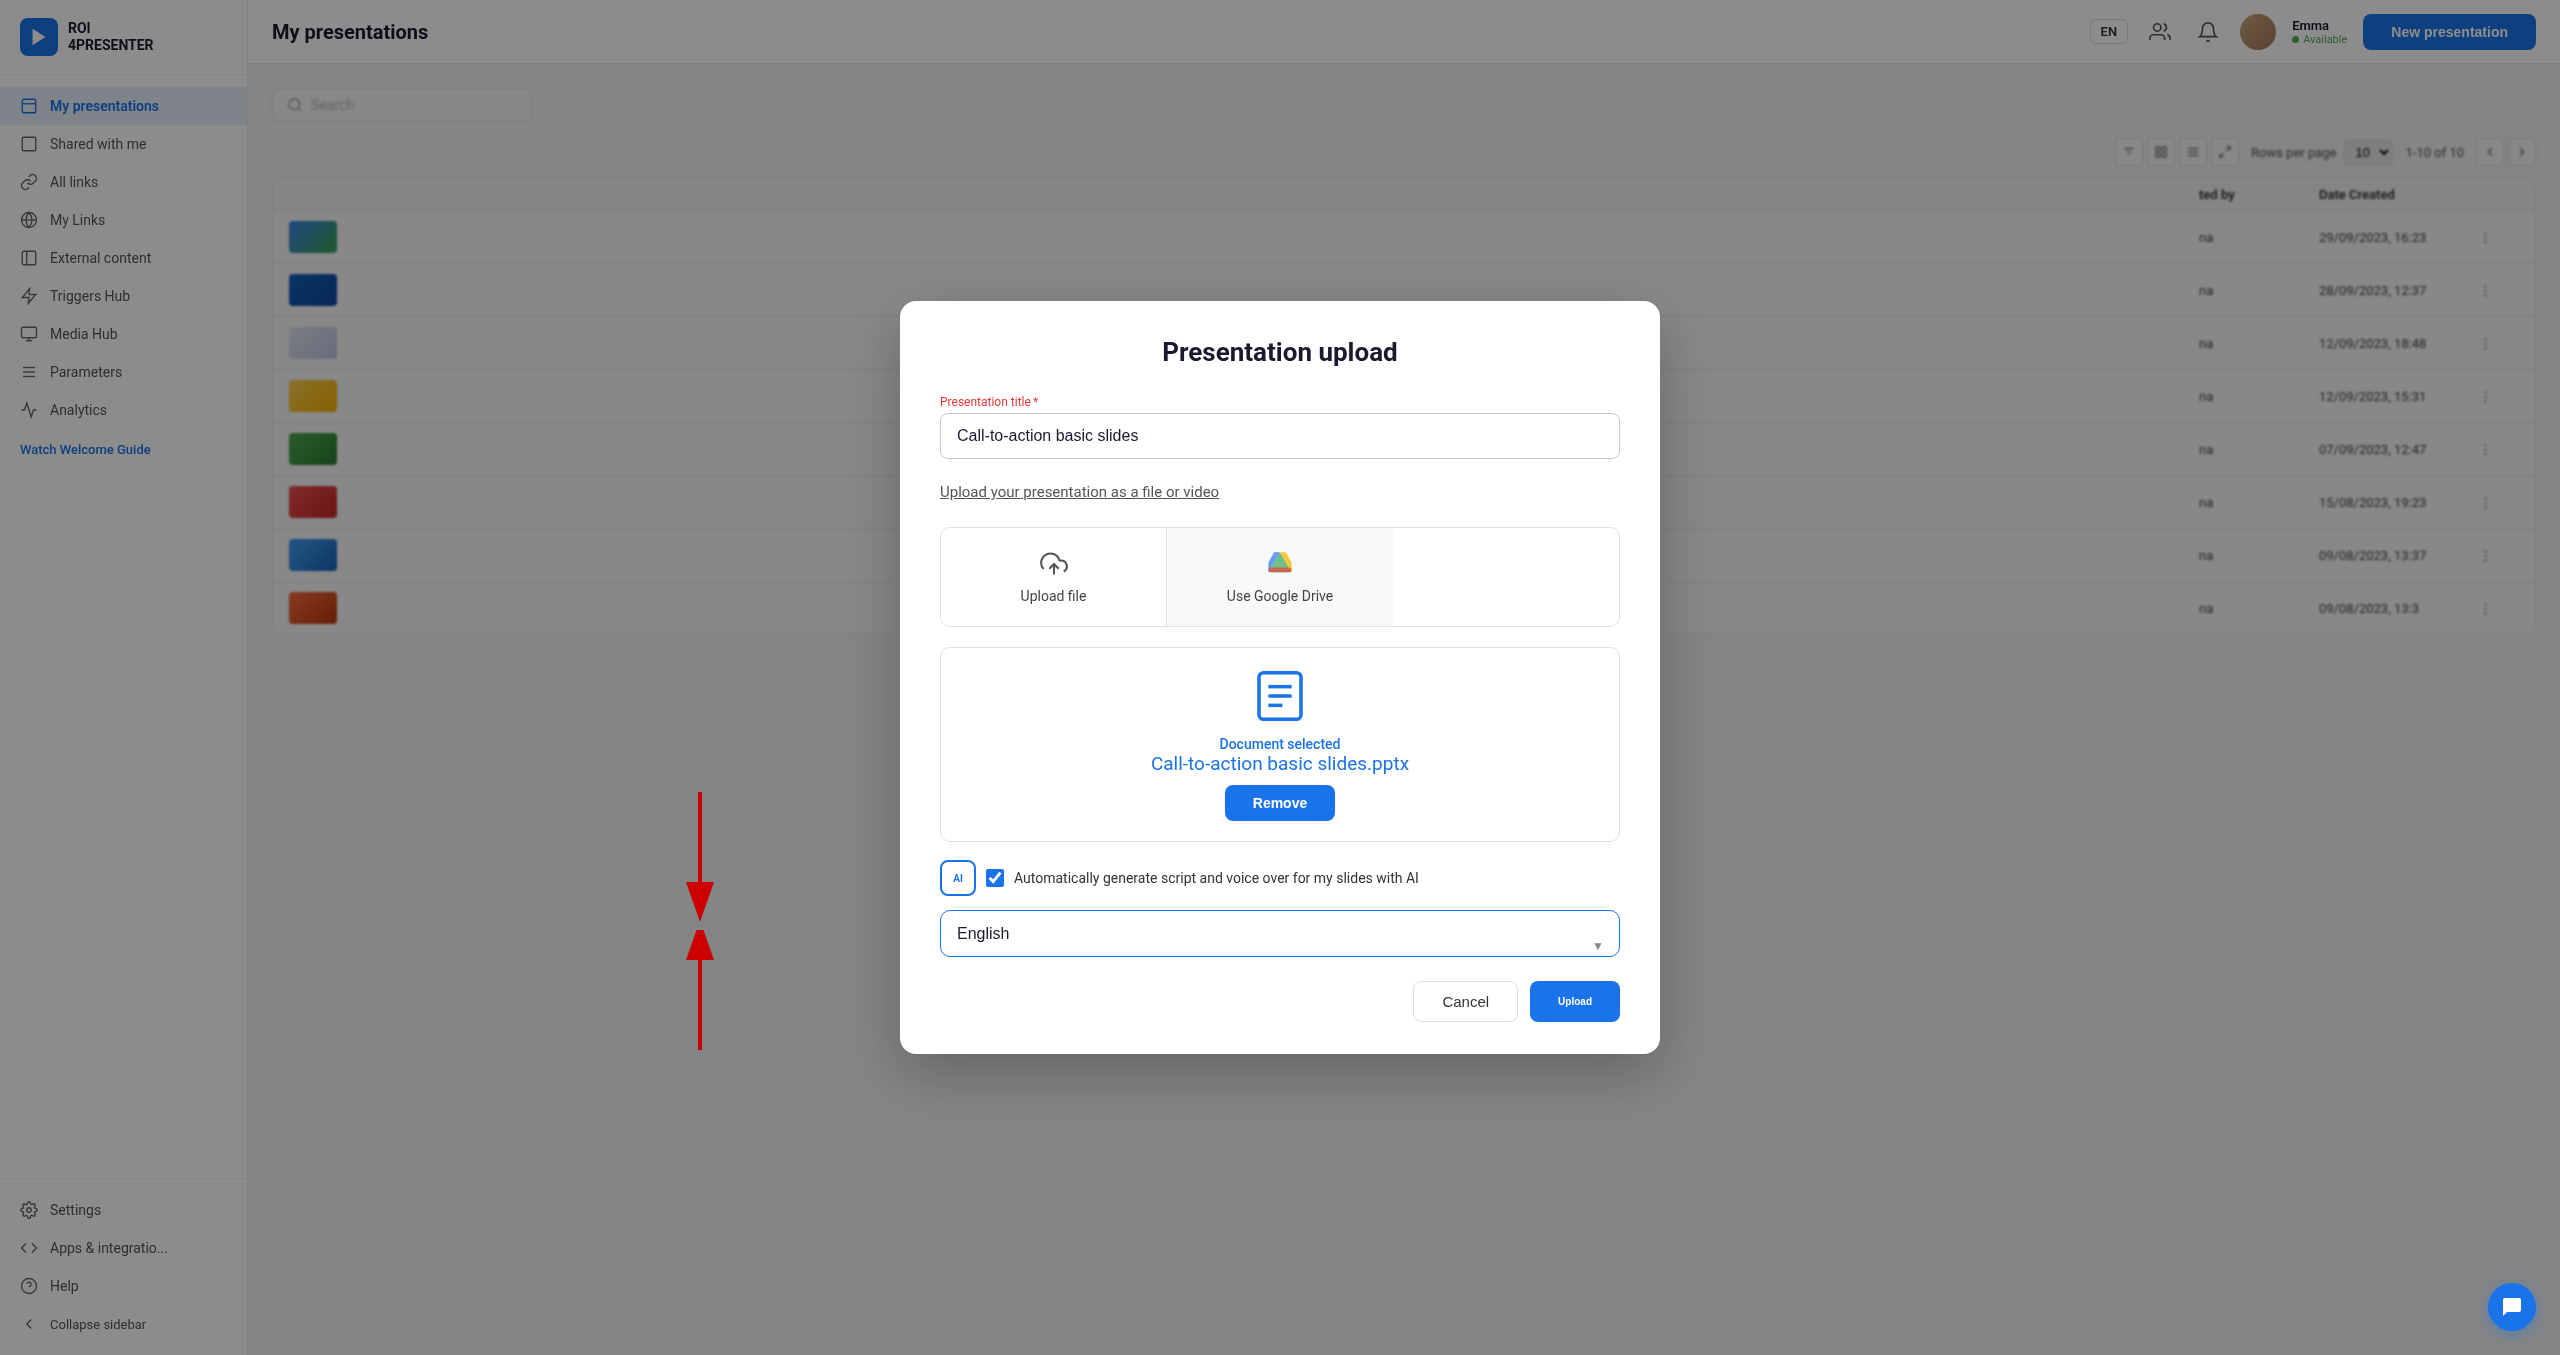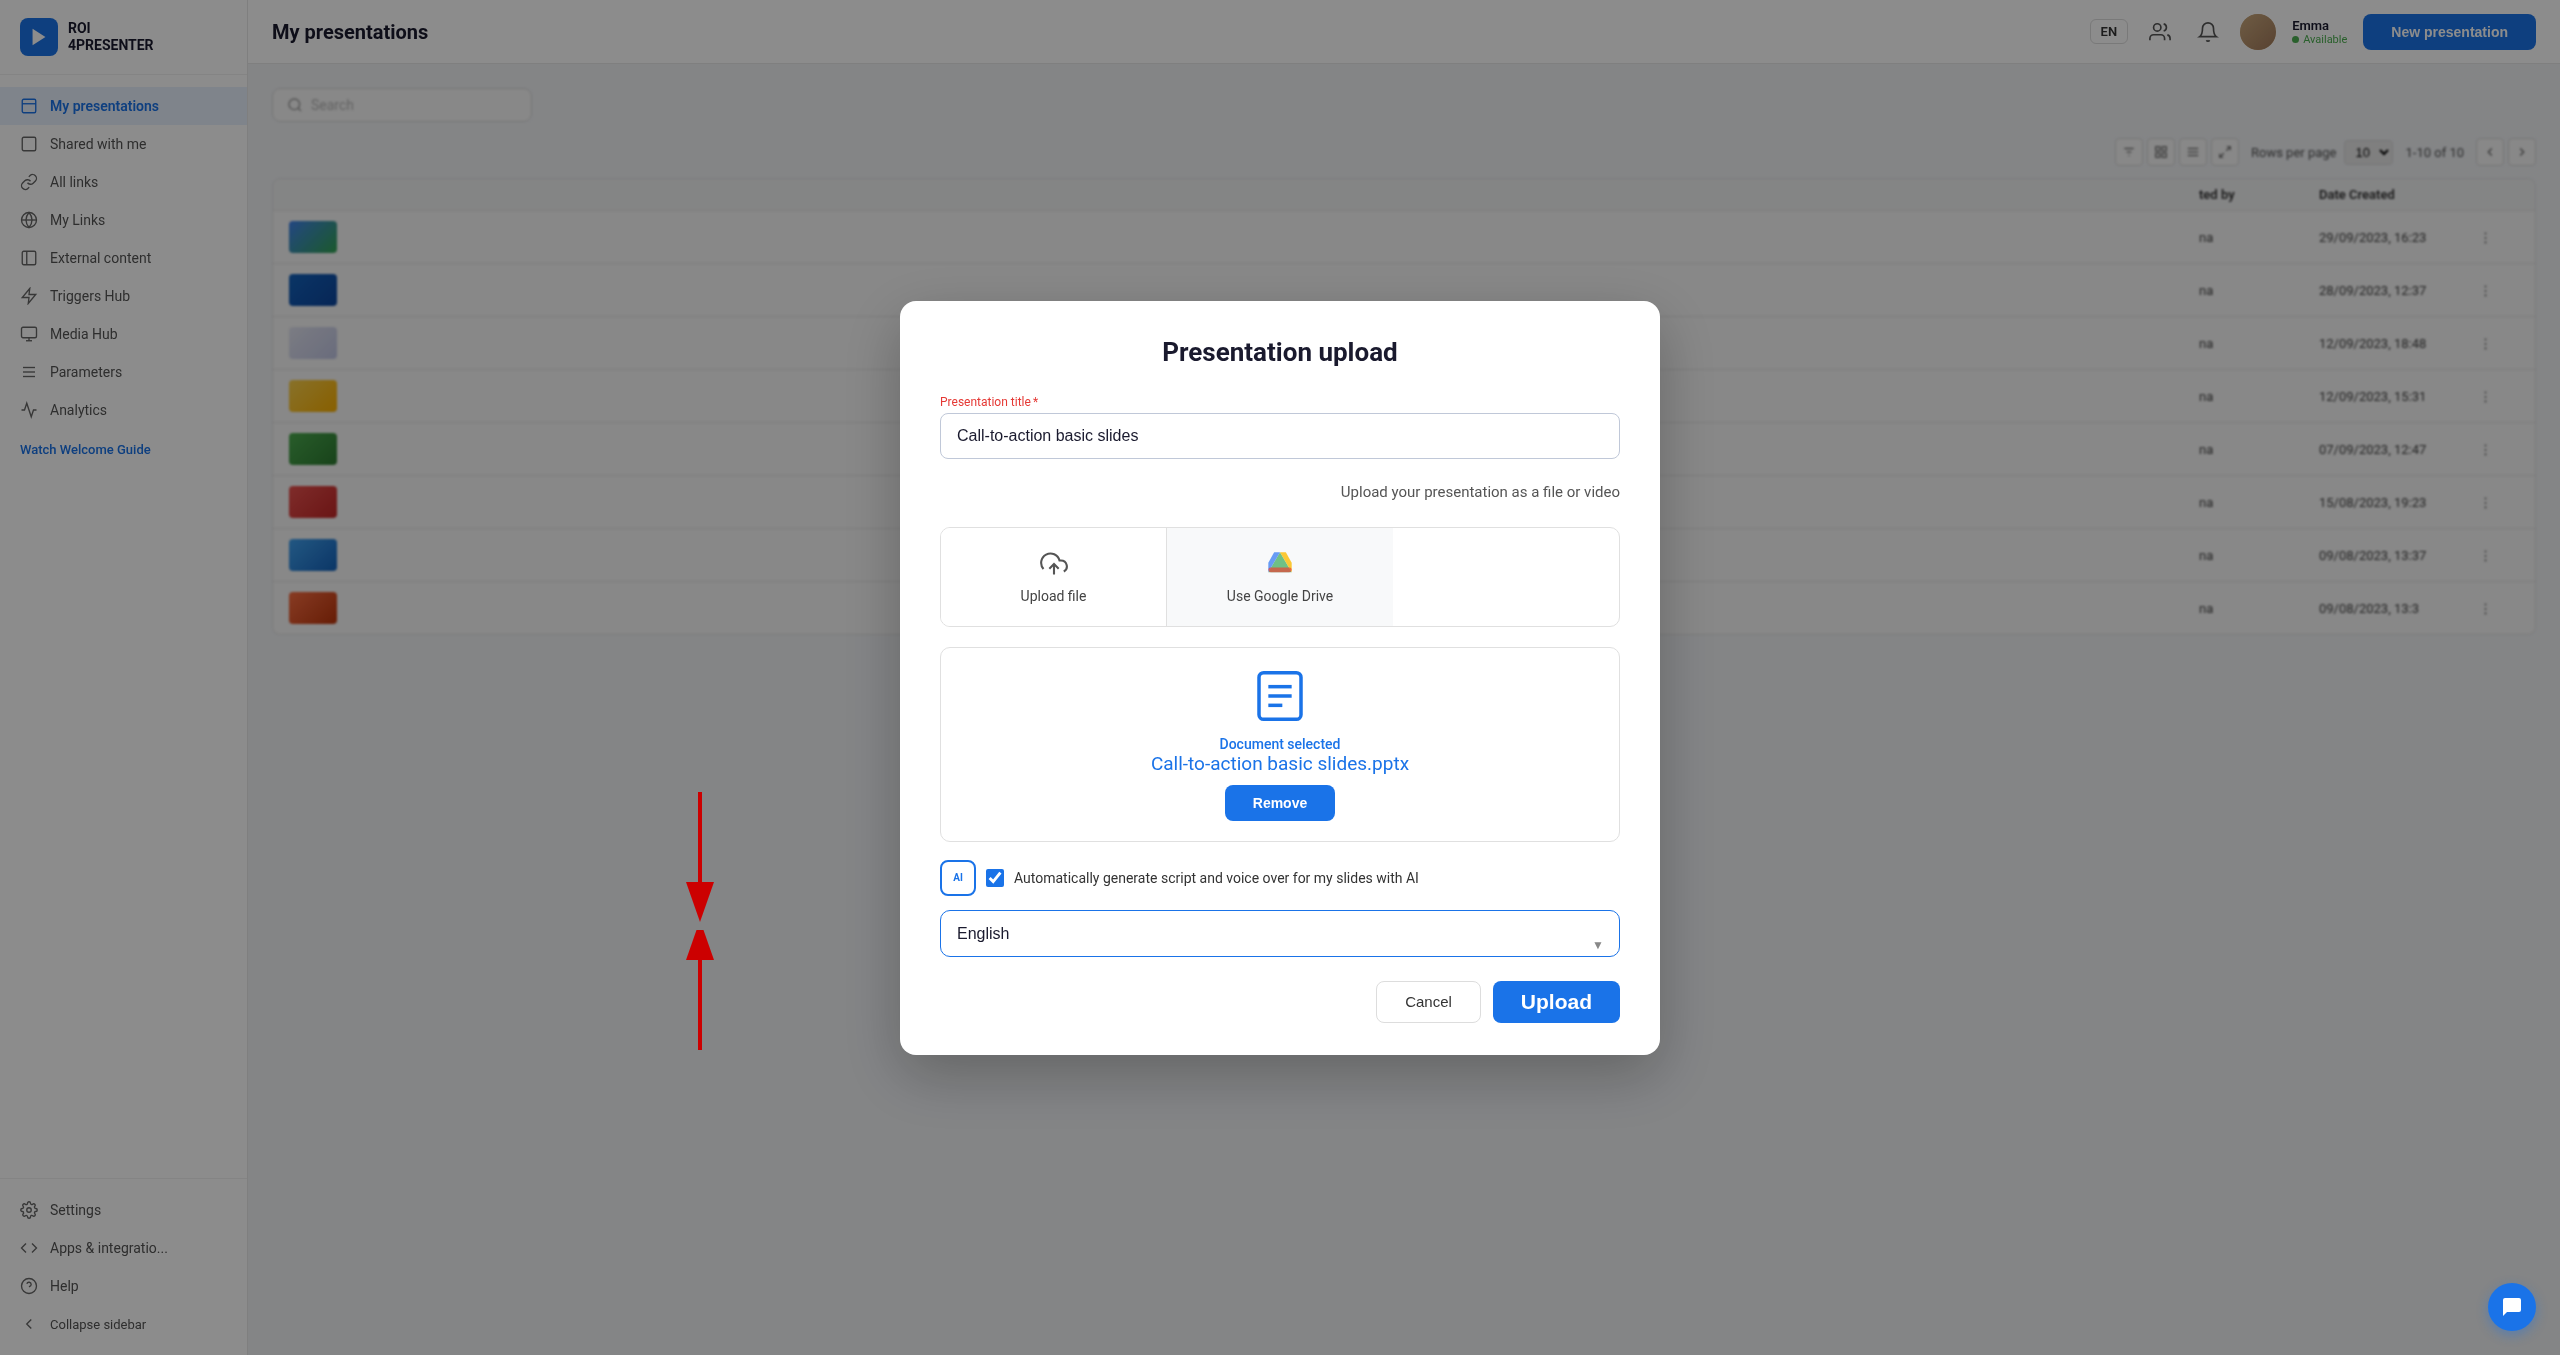--- a/index.html
+++ b/index.html
@@ -76,21 +76,21 @@
 
     
     .modal { background: #fff; border-radius: 16px; width: 760px; max-width: 95vw; padding: 36px 40px 32px; position: relative; box-shadow: 0 20px 60px rgba(0,0,0,0.25); }
     .modal-title { text-align: center; font-size: 26px; font-weight: 700; color: #1a1a2e; margin-bottom: 28px; }
 
     .field-label { font-size: 12px; color: #888; margin-bottom: 4px; }
     .field-label span { color: #e53935; }
     .text-input { width: 100%; border: 1.5px solid #c0c8d8; border-radius: 8px; padding: 13px 16px; font-size: 16px; color: #1a1a2e; outline: none; }
 
     .upload-section { margin-top: 24px; }
-    .upload-subtitle { text-align: right; color: #555; font-size: 15px; margin-bottom: 26px; }
+    .upload-subtitle { text-align: left; color: #555; font-size: 15px; margin-bottom: 26px; text-decoration: underline; }
 
     .upload-options { display: grid; grid-template-columns: 1fr 1fr 1fr; gap: 0; border: 1.5px solid #e0e0e0; border-radius: 10px; overflow: hidden; margin-bottom: 20px; }
     .upload-option { display: flex; flex-direction: column; align-items: center; justify-content: center; padding: 22px 16px; cursor: pointer; background: #f8f9fa; gap: 10px; font-size: 14px; color: #444; border-right: 1.5px solid #e0e0e0; }
     .upload-option:last-child { border-right: none; }
     .upload-option.active { background: #fff; }
     .upload-option svg { width: 28px; height: 28px; }
 
     .document-preview { display: flex; flex-direction: column; align-items: center; justify-content: center; padding: 20px; border: 1.5px solid #e0e0e0; border-radius: 10px; min-height: 120px; background: #fff; }
     .doc-icon svg { width: 56px; height: 56px; stroke: #1a73e8; fill: none; stroke-width: 1.5; }
     .doc-selected { color: #1a73e8; font-size: 14px; font-weight: 500; margin-top: 8px; }
@@ -101,21 +101,21 @@
     .ai-badge { width: 36px; height: 36px; border: 2px solid #1a73e8; border-radius: 8px; display: flex; align-items: center; justify-content: center; font-size: 10px; font-weight: 700; color: #1a73e8; flex-shrink: 0; }
     .ai-checkbox { width: 18px; height: 18px; accent-color: #1a73e8; flex-shrink: 0; }
     .ai-label { font-size: 14px; color: #333; }
 
     .language-select { width: 100%; border: 1.5px solid #1a73e8; border-radius: 10px; padding: 14px 16px; font-size: 16px; color: #1a1a2e; background: #fff; appearance: none; cursor: pointer; margin-bottom: 24px; }
     .select-wrapper { position: relative; }
     .select-wrapper::after { content: '▼'; position: absolute; right: 16px; top: 50%; transform: translateY(-50%); color: #888; font-size: 12px; pointer-events: none; }
 
     .modal-actions { display: flex; justify-content: flex-end; gap: 12px; }
     .cancel-btn { background: #fff; color: #333; border: 1.5px solid #ddd; padding: 11px 28px; border-radius: 8px; font-size: 15px; font-weight: 500; cursor: pointer; }
-    .upload-btn { background: #1a73e8; color: white; border: none; padding: 9px 28px; border-radius: 8px; font-size: 21px; font-weight: 600; cursor: pointer; }
+    .upload-btn { background: #1a73e8; color: white; border: none; padding: 9px 28px; border-radius: 8px; font-size: 10px; font-weight: 600; cursor: pointer; }
 
     
     .chat-bubble { position: fixed; bottom: 24px; right: 24px; width: 48px; height: 48px; background: #1a73e8; border-radius: 50%; display: flex; align-items: center; justify-content: center; cursor: pointer; box-shadow: 0 4px 12px rgba(26,115,232,0.4); z-index: 300; }
     .chat-bubble svg { width: 24px; height: 24px; fill: white; }
 
     
     .thumb-1 { background: linear-gradient(135deg, #4285f4, #34a853); }
     .thumb-2 { background: linear-gradient(135deg, #1565c0, #0d47a1); }
     .thumb-3 { background: linear-gradient(135deg, #e8eaf6, #c5cae9); }
     .thumb-4 { background: linear-gradient(135deg, #ffd54f, #ffb300); }

